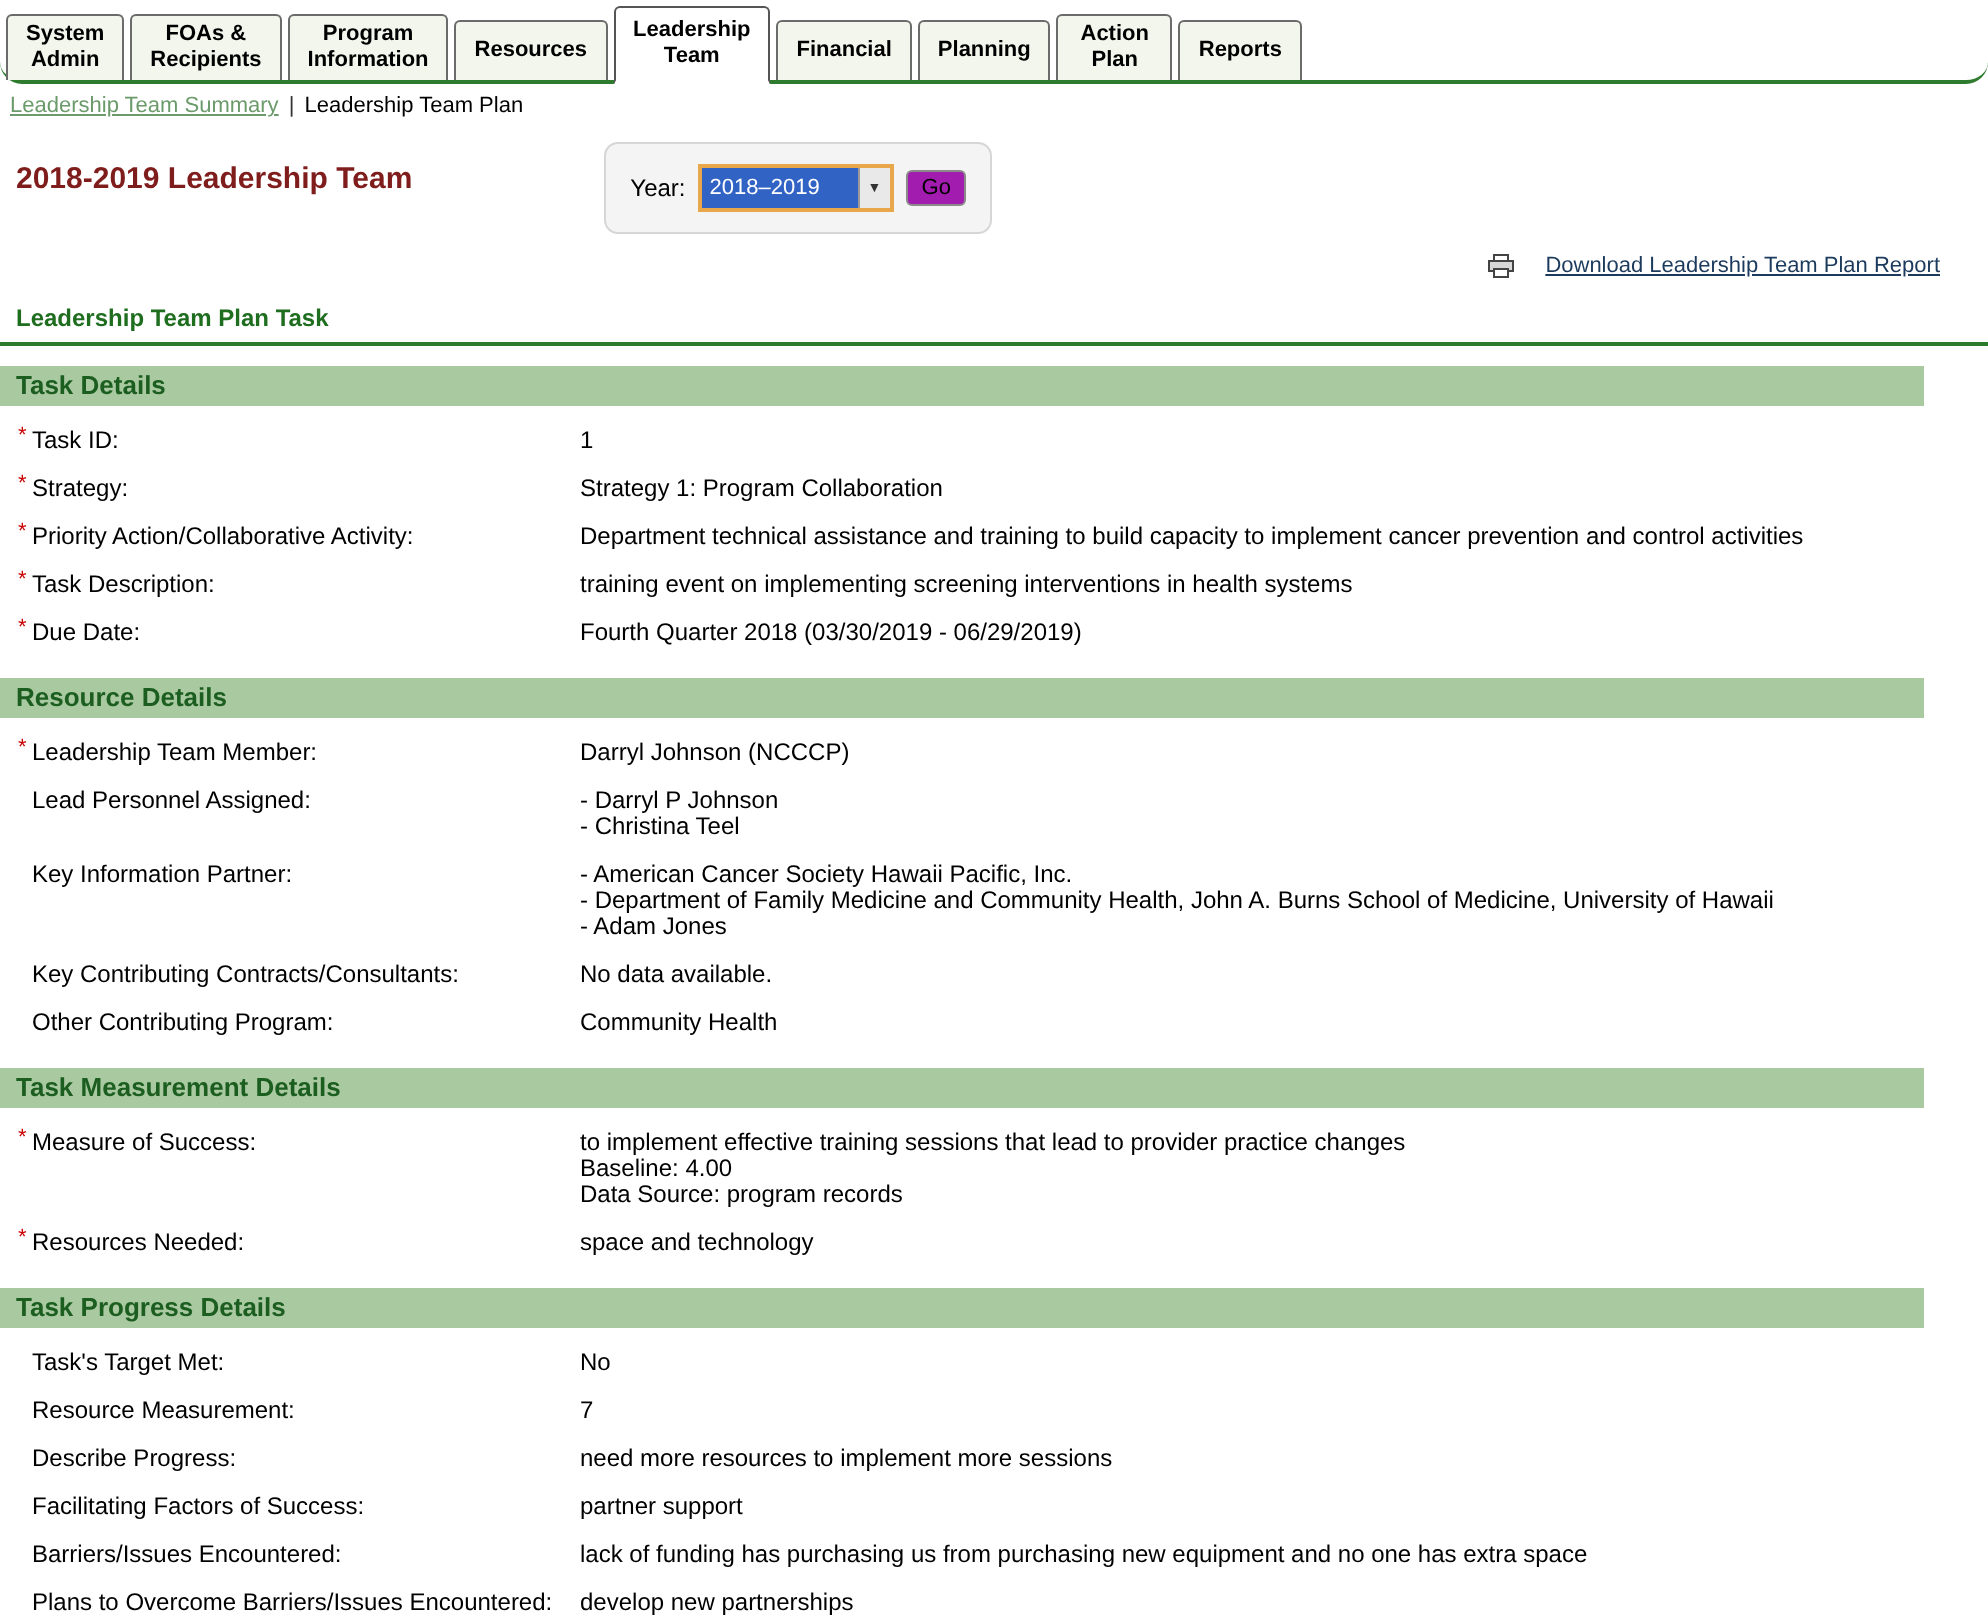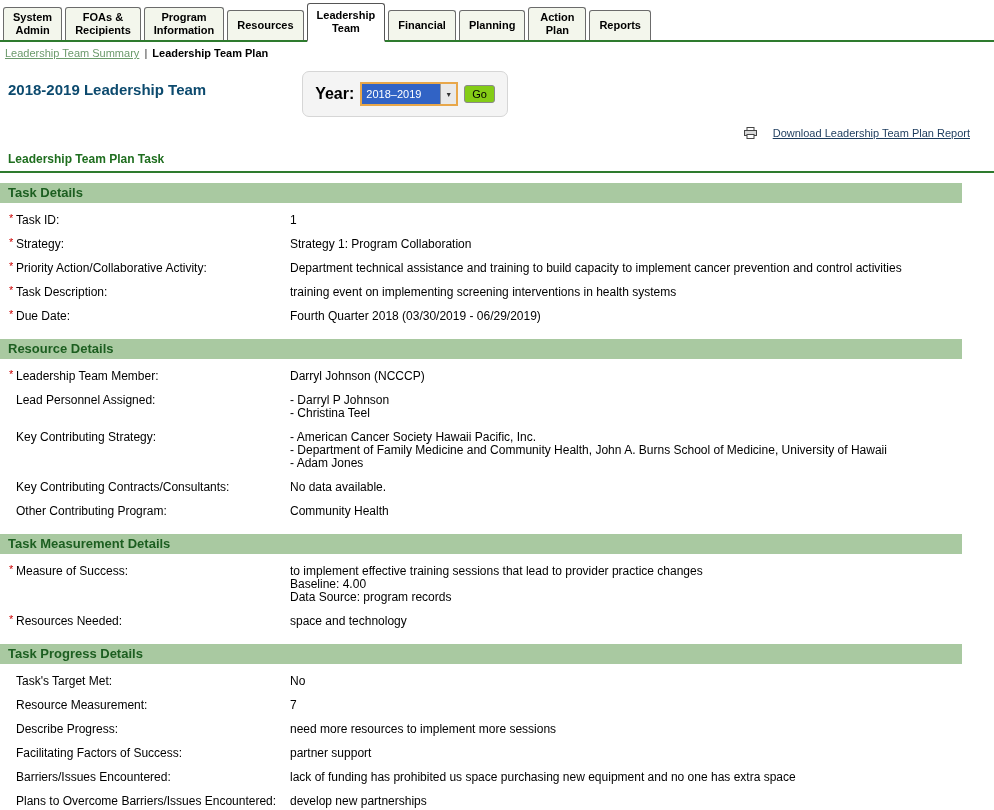--- a/index.html
+++ b/index.html
@@ -8,20 +8,21 @@
     width: 994px; min-height: 810px;
     font-family: "Liberation Sans", sans-serif;
     font-size: 12px; color: #000;
   }
 
   
   .tabbar {
     display: flex; align-items: flex-end; gap: 3px;
     padding: 3px 0 0 3px;
     border-bottom: 2px solid #2e7b2e;
+    border-radius: 11px;
   }
   .tab {
     border: 1px solid #6b6b6b; border-bottom: none;
     background: #f3f6ec;
     font-weight: bold; font-size: 11px; line-height: 1.2;
     text-align: center; white-space: pre-line;
     padding: 3px 9px;
     min-height: 30px; min-width: 58px;
     display: flex; align-items: center; justify-content: center;
     border-radius: 3px 3px 0 0;
@@ -33,52 +34,52 @@
     margin-bottom: -2px;
     padding-top: 5px; padding-bottom: 5px;
     border-color: #555;
     border-bottom: 2px solid #fff;
   }
 
   
   .breadcrumb { padding: 5px 4px 6px 5px; font-size: 11px; }
   .breadcrumb a { color: #6b9a6b; text-decoration: underline; cursor: pointer; }
   .crumb-sep { color: #333; padding: 0 2px; }
-  .crumb-current { font-weight: bold; color: #000; }
+  .crumb-current { font-weight: normal; color: #000; }
 
   
   .title-row { display: flex; align-items: flex-start; padding: 6px 0 0 8px; }
-  .page-title { color: #0c4a6e; font-size: 15px; font-weight: bold; margin: 10px 0 0 0; }
+  .page-title { color: #7f1d1d; font-size: 15px; font-weight: bold; margin: 10px 0 0 0; }
   .year-box {
     margin-left: 96px;
     background: #f4f4f4; border: 1px solid #d6d6d6; border-radius: 7px;
     padding: 10px 12px;
     display: flex; align-items: center; gap: 6px;
   }
-  .year-label { font-weight: bold; font-size: 16px; }
+  .year-label { font-weight: normal; font-size: 12px; }
   .select {
     display: inline-flex; align-items: stretch;
     border: 2px solid #e8a74a; background: #fff;
     height: 24px; cursor: pointer;
   }
   .select-value {
     background: #3163c5; color: #fff;
     font-size: 11px; padding: 2px 16px 2px 4px; min-width: 78px;
     display: flex; align-items: center;
   }
   .select-arrow {
     width: 16px; background: #e9e9e9; border-left: 1px solid #9a9a9a;
     font-size: 7px; color: #333;
     display: flex; align-items: center; justify-content: center;
   }
   .go-btn {
     font-family: "Liberation Sans", sans-serif;
     font-size: 11px; padding: 2px 7px;
     border: 1px solid #8a8a8a; border-radius: 3px;
-    background: #84cc16; cursor: pointer;
+    background: #a21caf; cursor: pointer;
   }
 
   
   .download-row {
     display: flex; justify-content: flex-end; align-items: center; gap: 16px;
     padding: 10px 24px 2px 0; font-size: 11px;
   }
   .download-row a { color: #1b3a5c; text-decoration: underline; cursor: pointer; }
 
   
@@ -201,21 +202,21 @@
         </div>
       </div>
       <div class="field-row">
         <div class="field-label">Lead Personnel Assigned:</div>
         <div class="field-value">
           <div class="value-line">- Darryl P Johnson</div>
           <div class="value-line">- Christina Teel</div>
         </div>
       </div>
       <div class="field-row">
-        <div class="field-label">Key Contributing Strategy:</div>
+        <div class="field-label">Key Information Partner:</div>
         <div class="field-value">
           <div class="value-line">- American Cancer Society Hawaii Pacific, Inc.</div>
           <div class="value-line">- Department of Family Medicine and Community Health, John A. Burns School of Medicine, University of Hawaii</div>
           <div class="value-line">- Adam Jones</div>
         </div>
       </div>
       <div class="field-row">
         <div class="field-label">Key Contributing Contracts/Consultants:</div>
         <div class="field-value">
           <div class="value-line">No data available.</div>
@@ -263,21 +264,21 @@
       </div>
       <div class="field-row">
         <div class="field-label">Facilitating Factors of Success:</div>
         <div class="field-value">
           <div class="value-line">partner support</div>
         </div>
       </div>
       <div class="field-row">
         <div class="field-label">Barriers/Issues Encountered:</div>
         <div class="field-value">
-          <div class="value-line">lack of funding has prohibited us space purchasing new equipment and no one has extra space</div>
+          <div class="value-line">lack of funding has purchasing us from purchasing new equipment and no one has extra space</div>
         </div>
       </div>
       <div class="field-row">
         <div class="field-label">Plans to Overcome Barriers/Issues Encountered:</div>
         <div class="field-value">
           <div class="value-line">develop new partnerships</div>
         </div>
       </div>
     </div>
 

